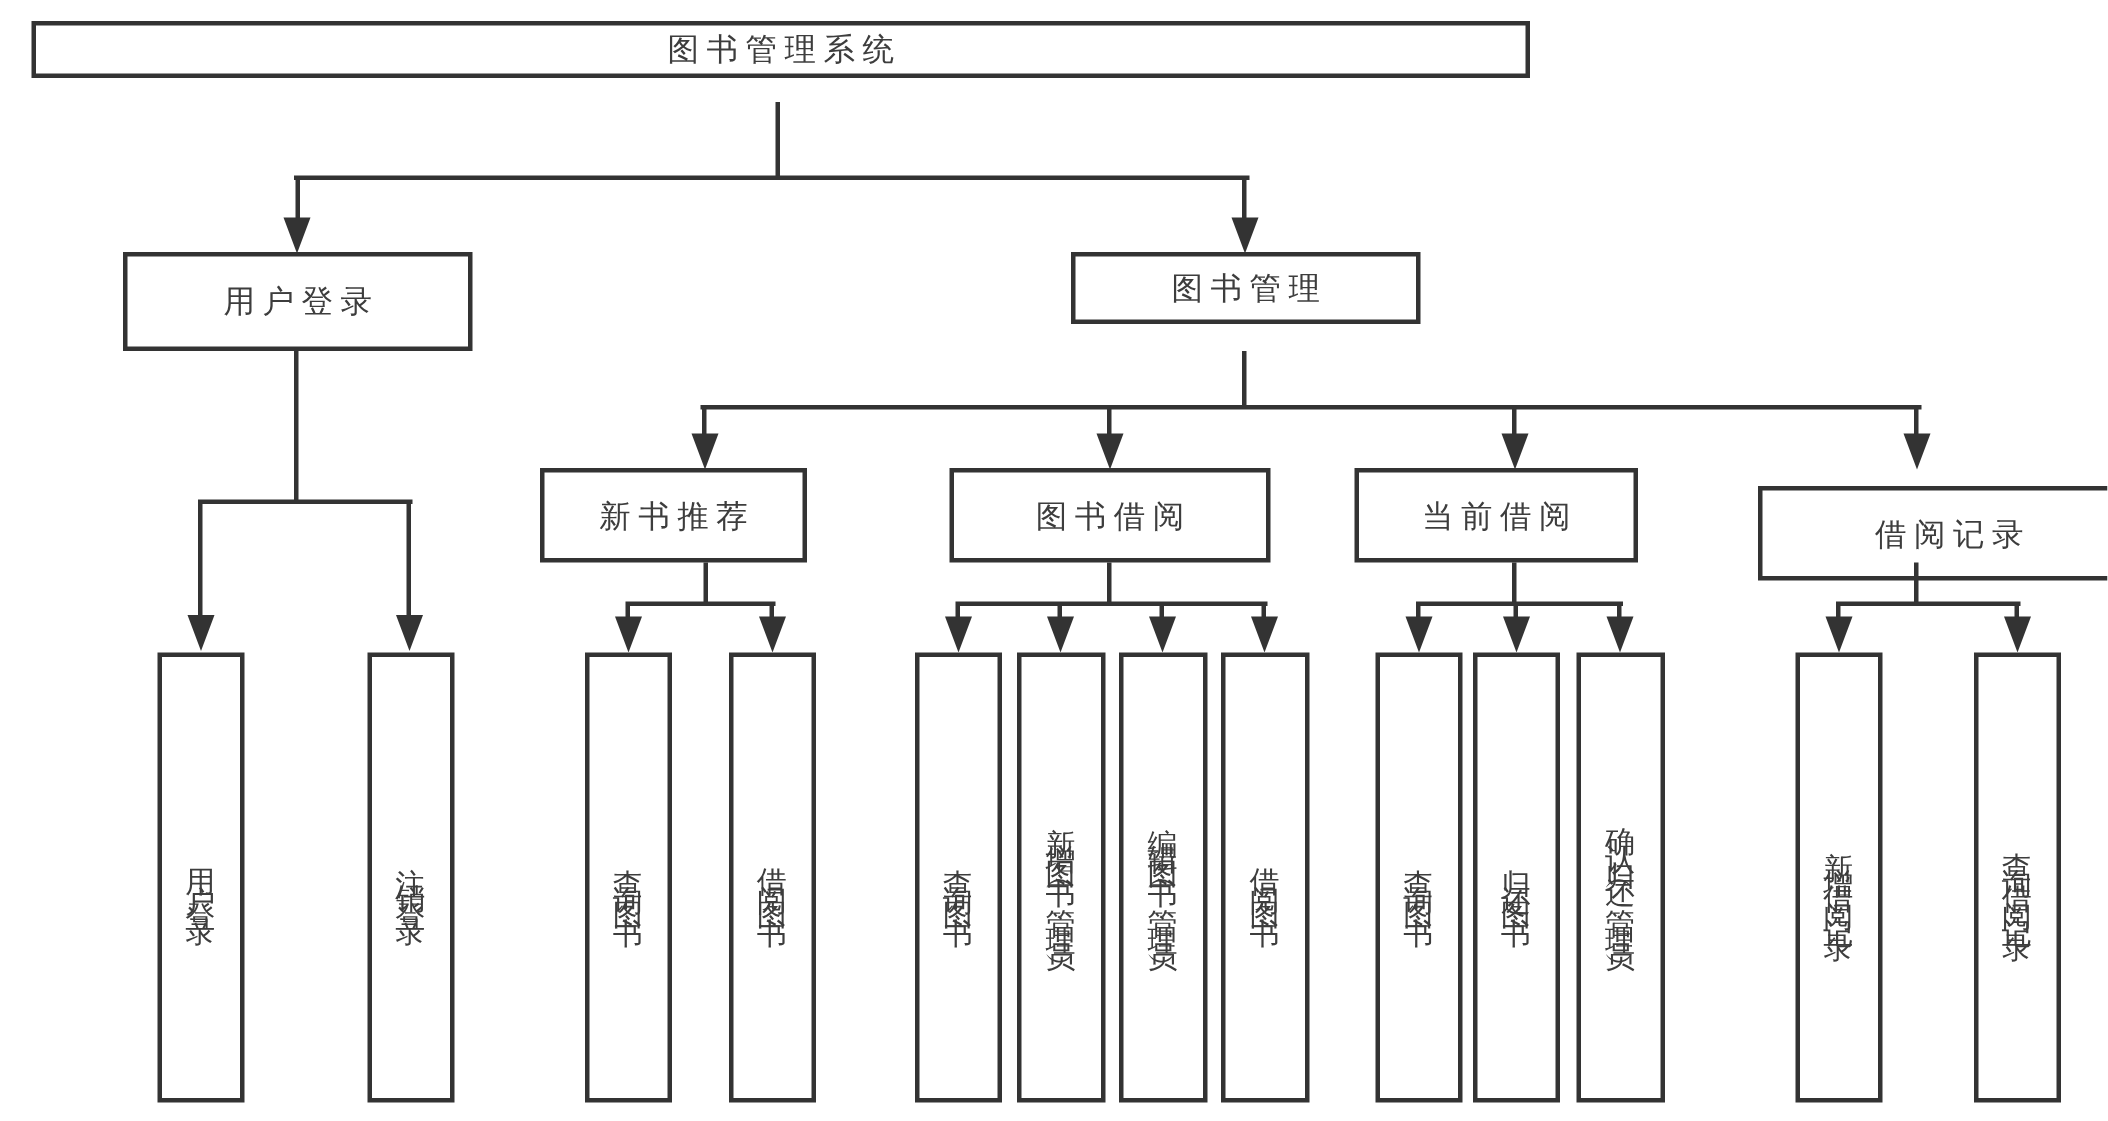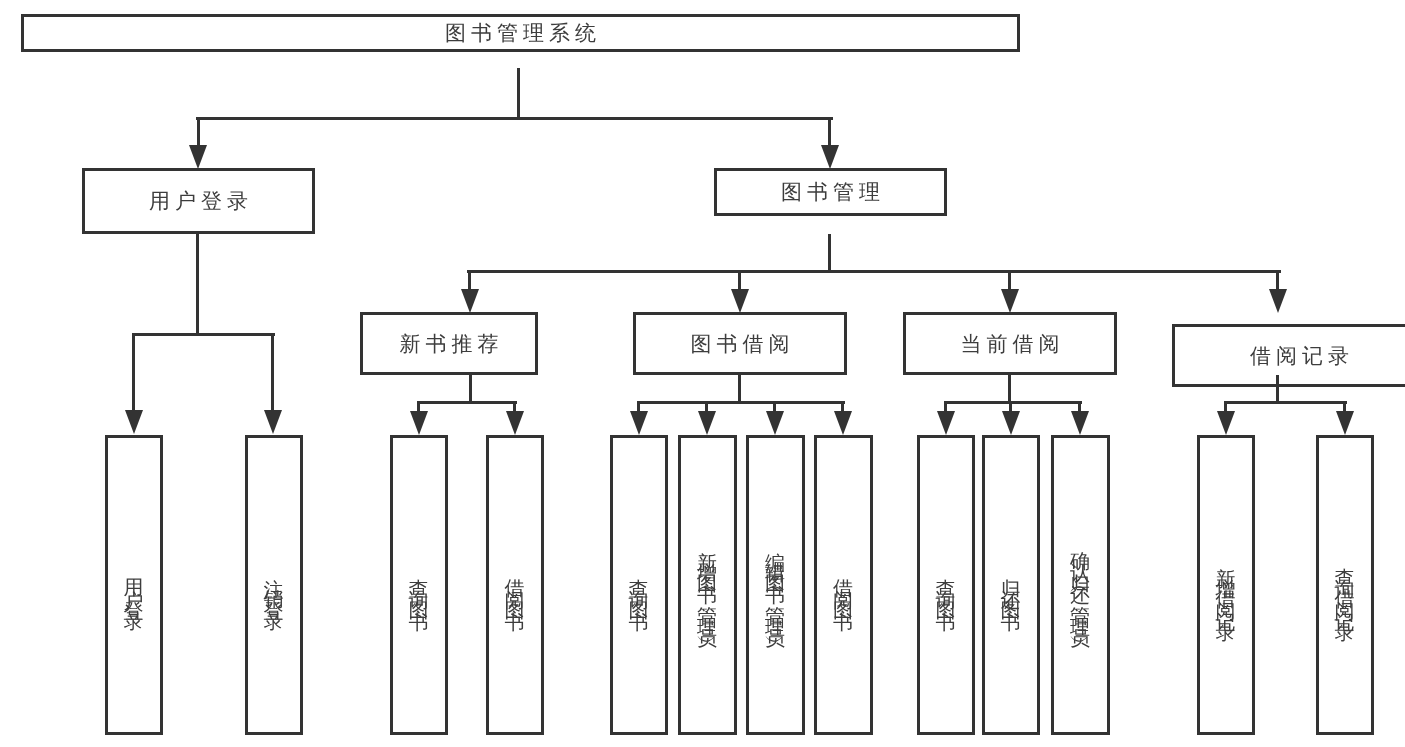--- a/index.html
+++ b/index.html
@@ -103,21 +103,21 @@
   <div class="tri" style="left:1001px;top:289px"></div>
   <div class="line" style="left:1276px;top:272px;width:3px;height:18px"></div>
   <div class="tri" style="left:1269px;top:289px"></div>
 
   <div class="box" style="left:360px;top:312px;width:178px;height:63px">
     <span class="hlabel">新书推荐</span>
   </div>
   <div class="box" style="left:633px;top:312px;width:214px;height:63px">
     <span class="hlabel">图书借阅</span>
   </div>
-  <div class="box" style="left:903px;top:312px;width:214px;height:63px">
+  <div class="box" style="left:903px;top:312px;width:189px;height:63px">
     <span class="hlabel">当前借阅</span>
   </div>
   <div class="box" style="left:1172px;top:324px;width:255px;height:63px">
     <span class="hlabel">借阅记录</span>
   </div>
 
   <div class="line" style="left:469px;top:375px;width:3px;height:28px"></div>
   <div class="line" style="left:417px;top:401px;width:100px;height:3px"></div>
   <div class="line" style="left:417px;top:404px;width:3px;height:8px"></div>
   <div class="tri" style="left:410px;top:411px"></div>

